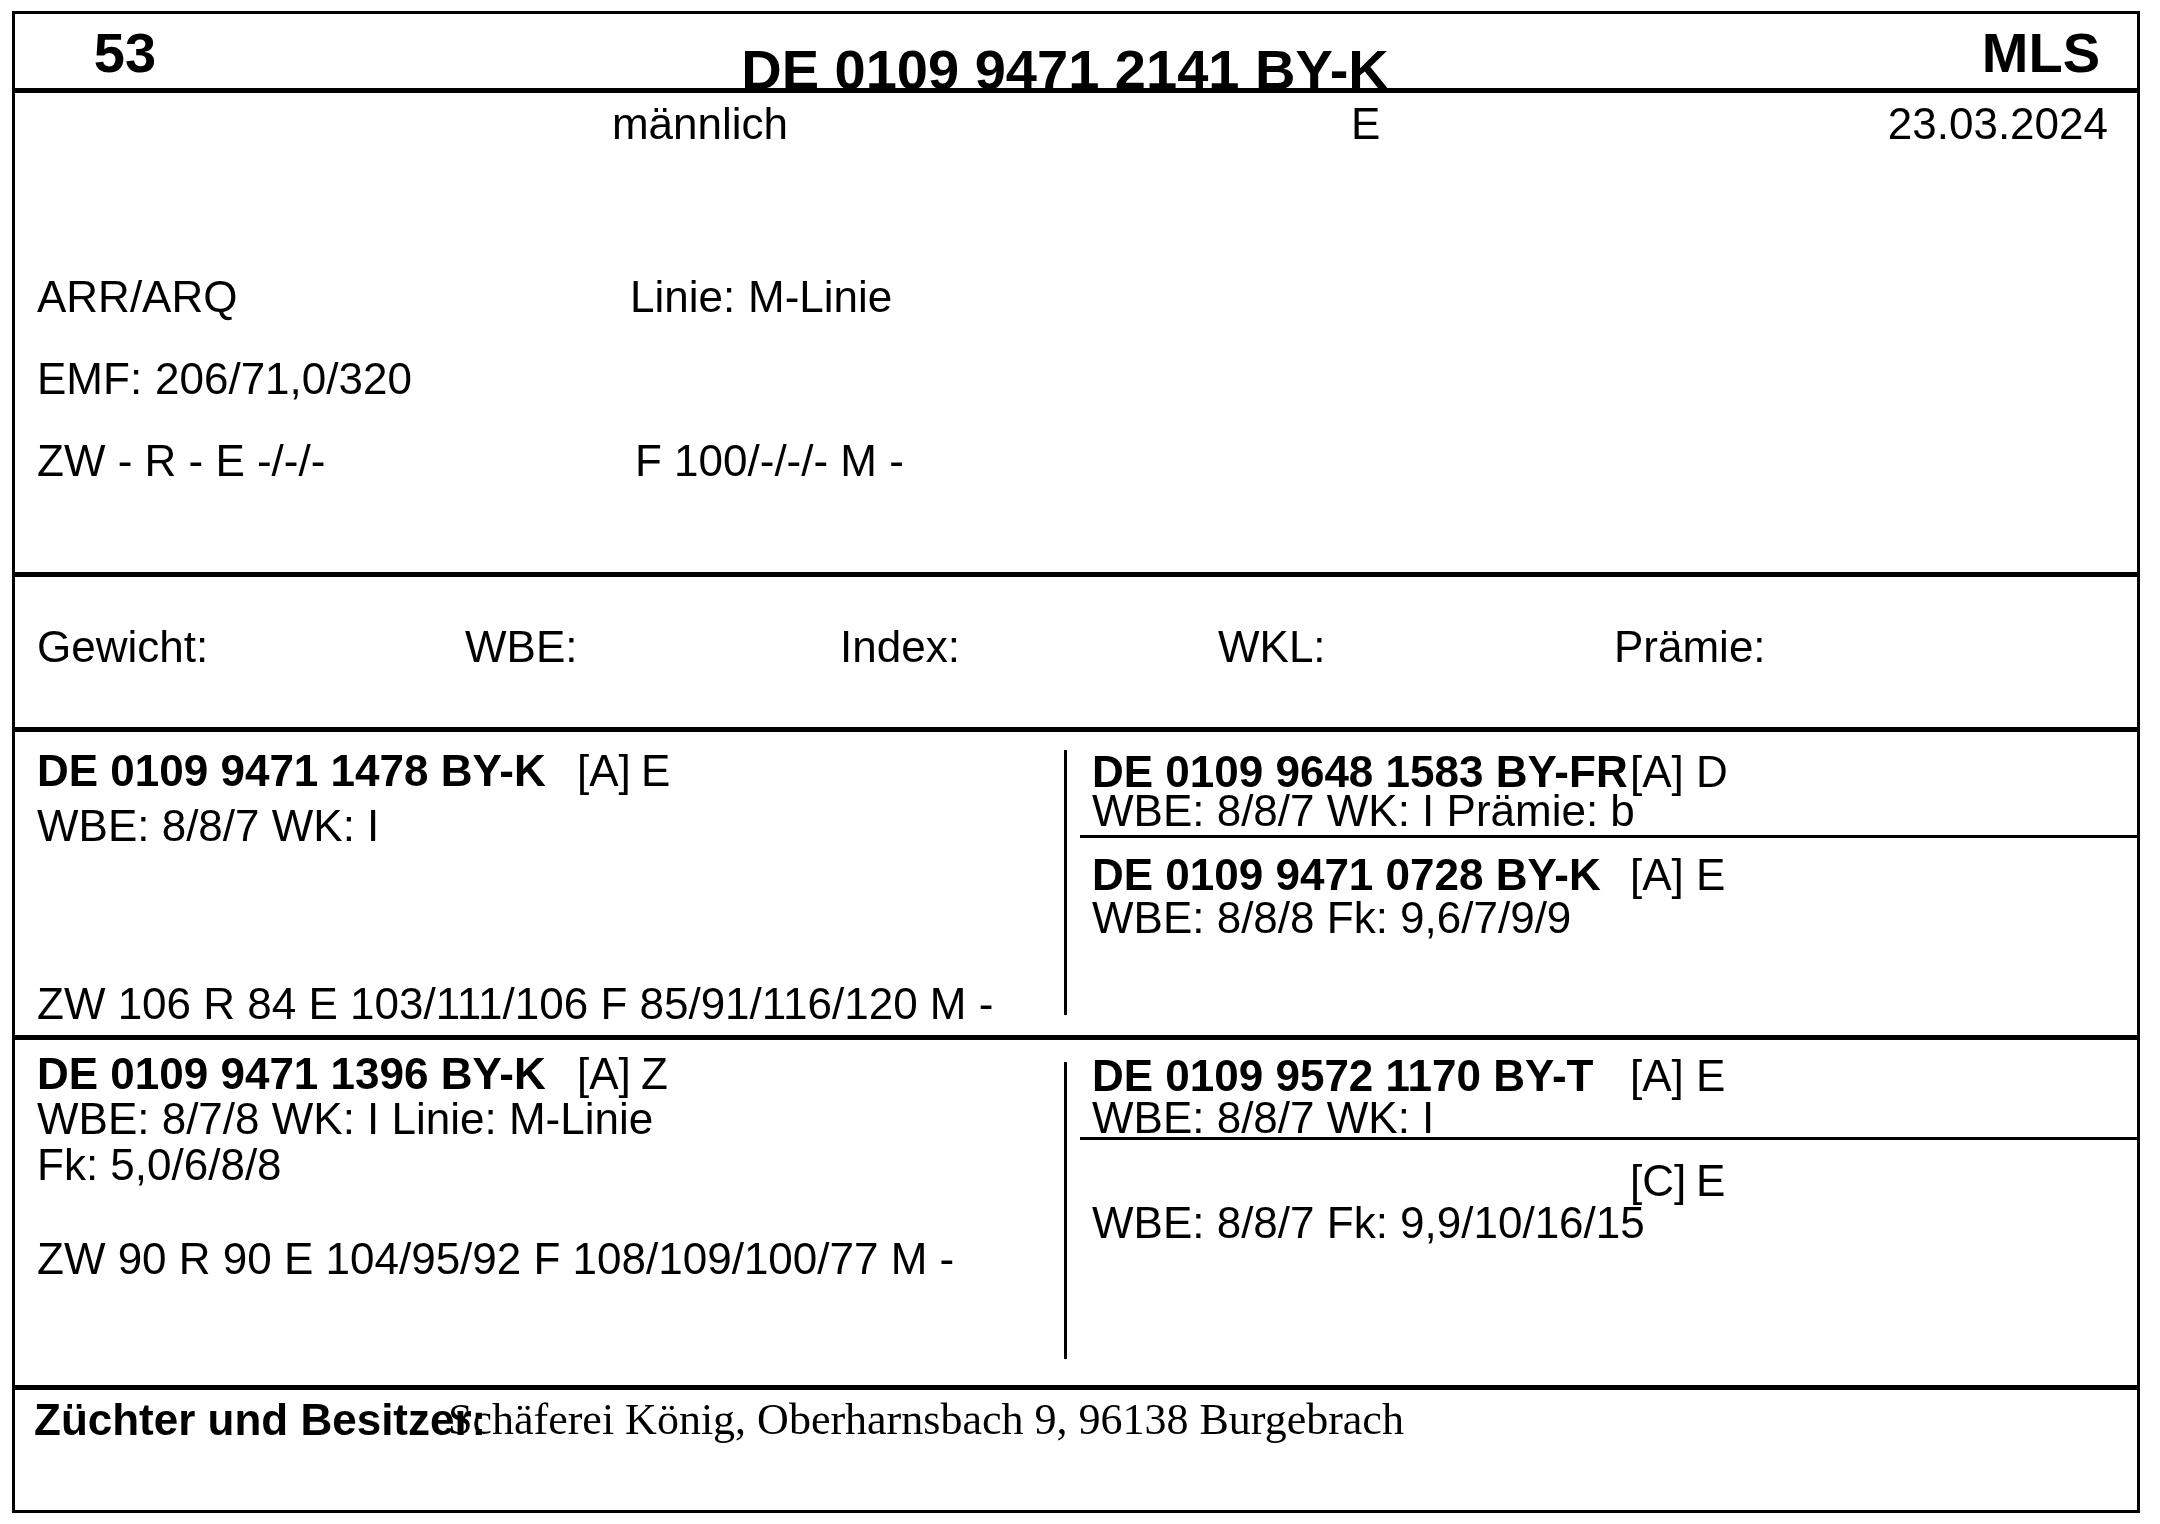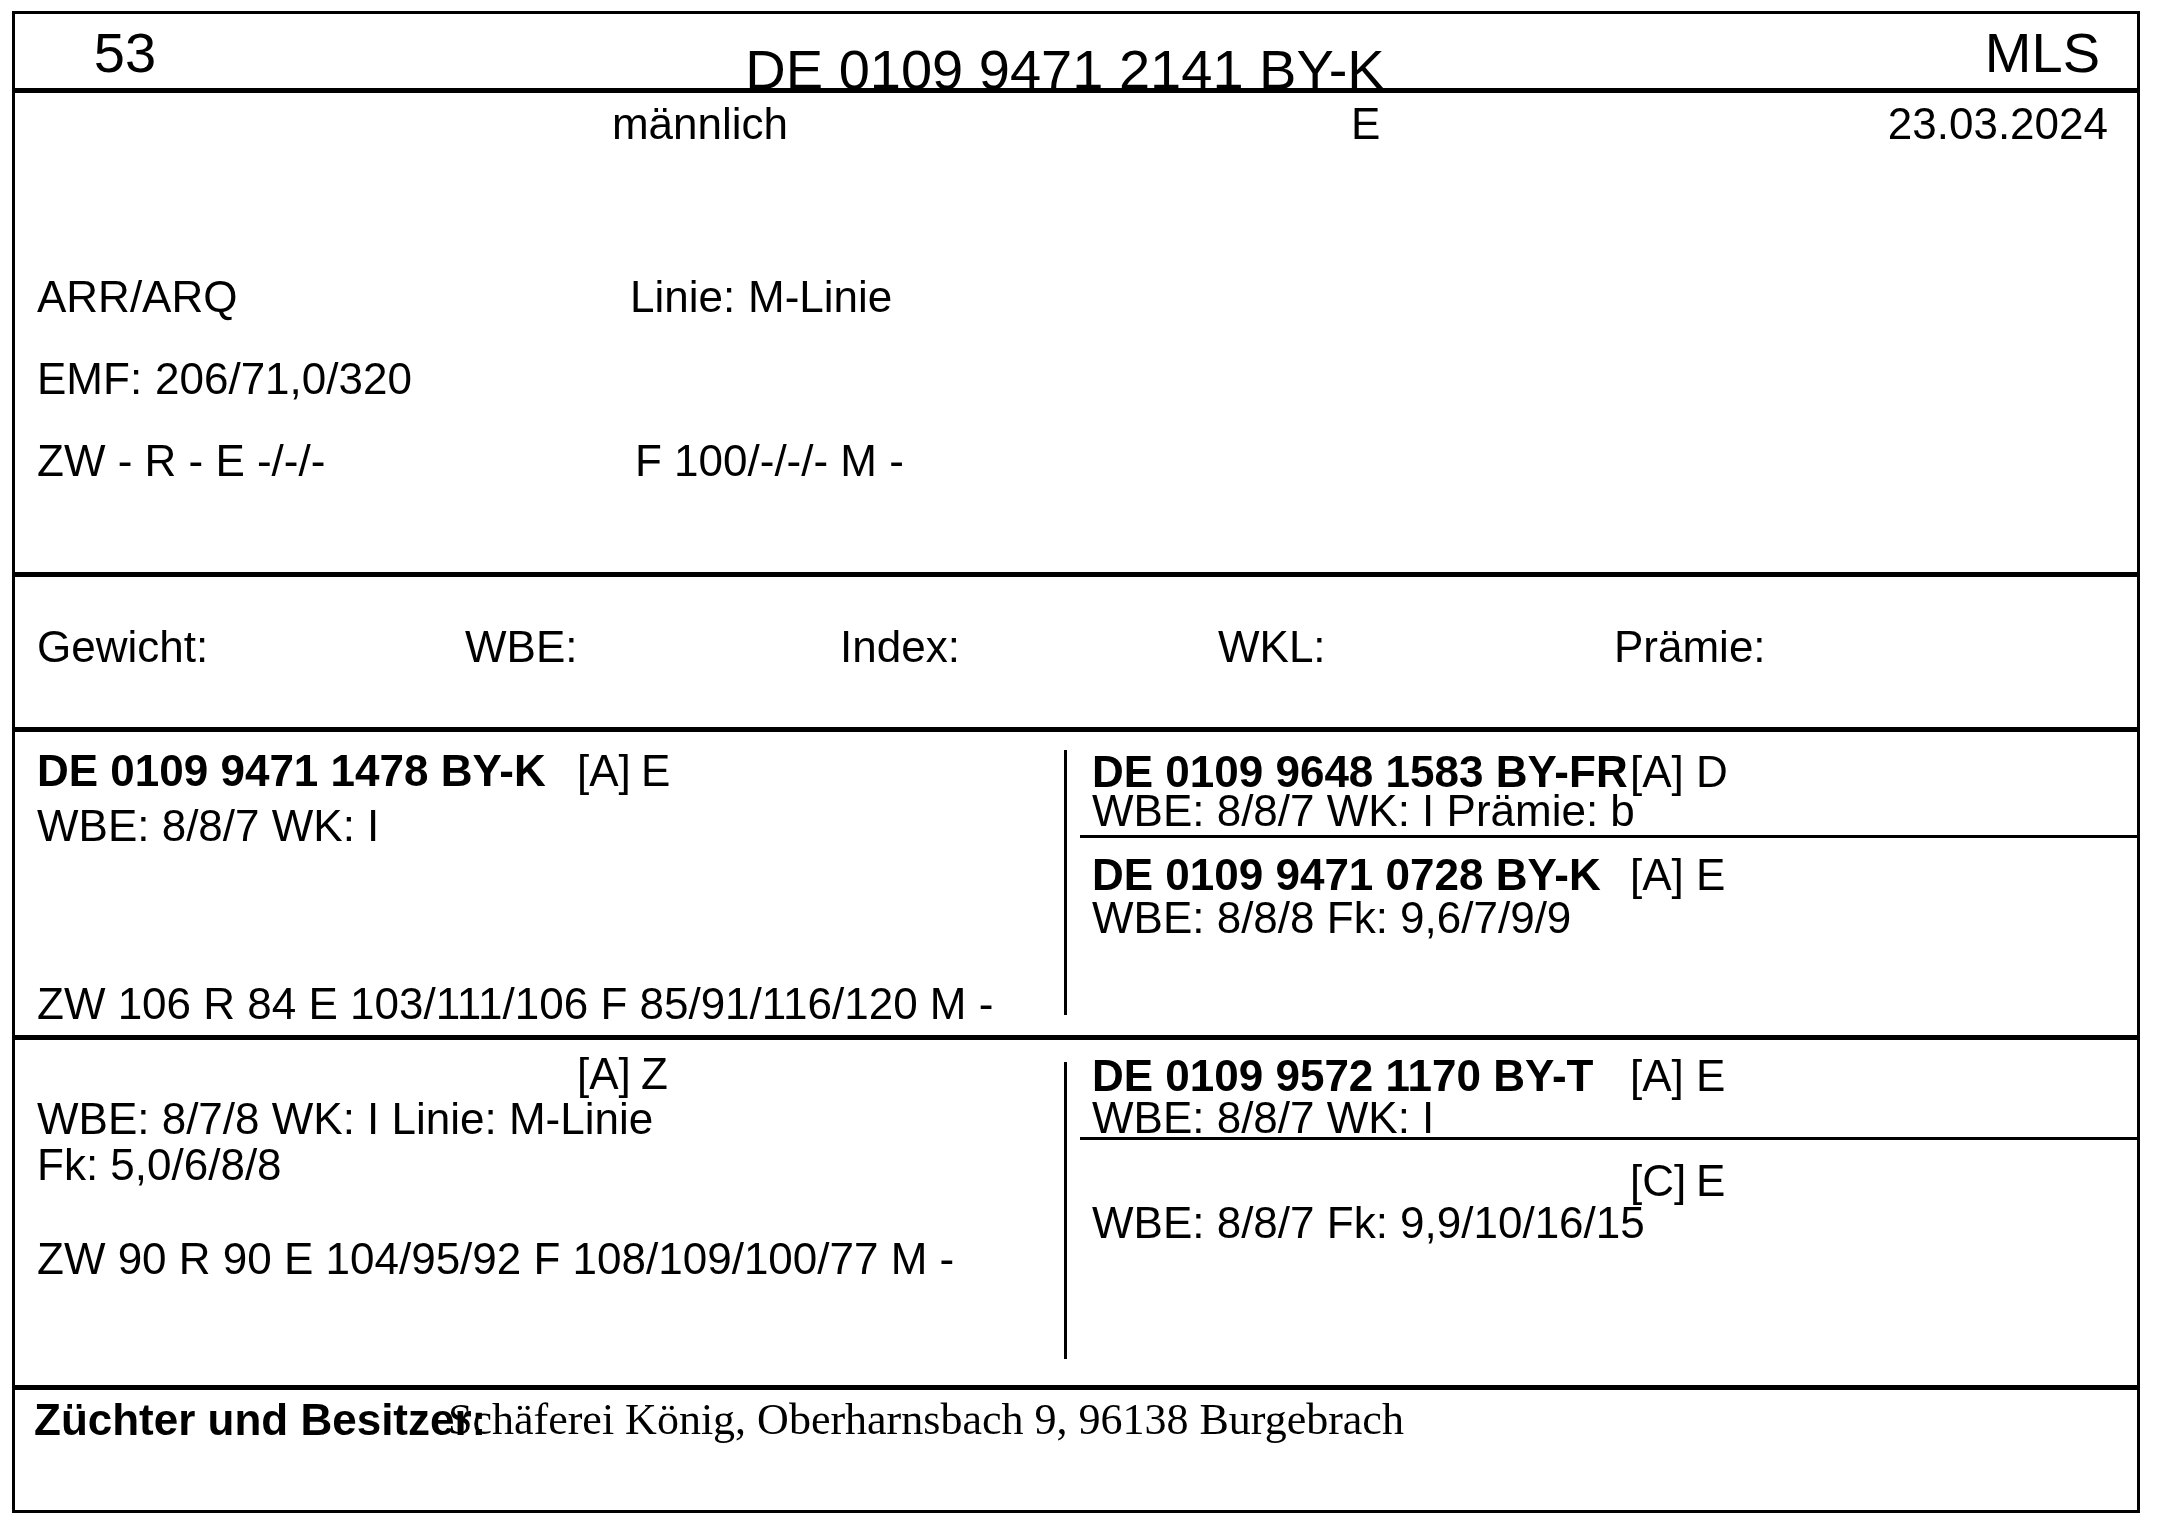--- a/index.html
+++ b/index.html
@@ -1,21 +1,21 @@
 <!DOCTYPE html>
 <html><head>
 <meta charset="utf-8">
 <style>
   html,body{margin:0;padding:0;background:#ffffff;}
   .page{position:relative;width:2160px;height:1524px;background:#ffffff;color:#000;
         font-family:"Liberation Sans","DejaVu Sans",sans-serif;overflow:hidden;}
   .sheet{position:absolute;left:12px;top:11px;width:2122px;height:1496px;border:3px solid #000;}
   .t{position:absolute;font-size:44px;line-height:1;white-space:nowrap;}
   .b{font-weight:bold;}
-  .hd{font-size:56px;font-weight:normal;}
+  .hd{font-size:56px;font-weight:bold;}
   .ctr{text-align:center;}
   .rgt{text-align:right;}
   .abs{position:absolute;top:0;}
   .hline{position:absolute;background:#000;height:5px;}
   .vline{position:absolute;background:#000;width:3px;}
   .thinline{position:absolute;background:#000;height:3px;}
 </style>
 </head>
 <body>
 
@@ -74,20 +74,21 @@
   <div class="t" style="left:1092px;top:789px;">WBE: 8/8/7 WK: I Prämie: b</div>
 
   <div class="t" style="left:1092px;top:853px;width:1000px;">
     <span class="b">DE 0109 9471 0728 BY-K</span>
     <span class="abs" style="left:538px;">[A]</span>
     <span class="abs" style="left:604px;">E</span>
   </div>
   <div class="t" style="left:1092px;top:896px;">WBE: 8/8/8 Fk: 9,6/7/9/9</div>
 
   <div class="t" style="left:37px;top:1052px;width:1000px;">
+    <span class="b">DE 0109 9471 1396 BY-K</span>
     <span class="abs" style="left:540px;">[A]</span>
     <span class="abs" style="left:604px;">Z</span>
   </div>
   <div class="t" style="left:37px;top:1097px;">WBE: 8/7/8 WK: I Linie: M-Linie</div>
   <div class="t" style="left:37px;top:1143px;">Fk: 5,0/6/8/8</div>
   <div class="t" style="left:37px;top:1237px;">ZW 90 R 90 E 104/95/92 F 108/109/100/77 M -</div>
 
   <div class="t" style="left:1092px;top:1054px;width:1000px;">
     <span class="b">DE 0109 9572 1170 BY-T</span>
     <span class="abs" style="left:538px;">[A]</span>

